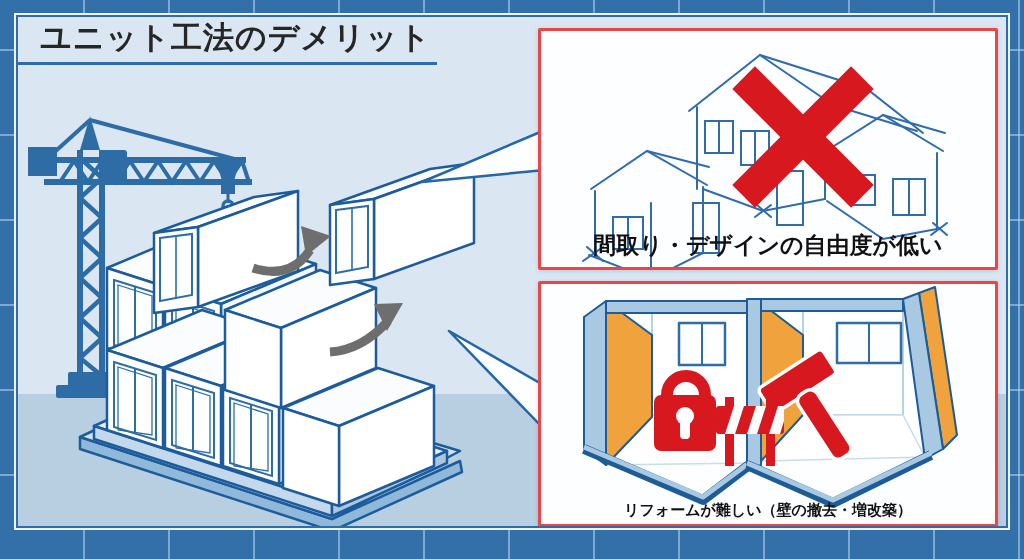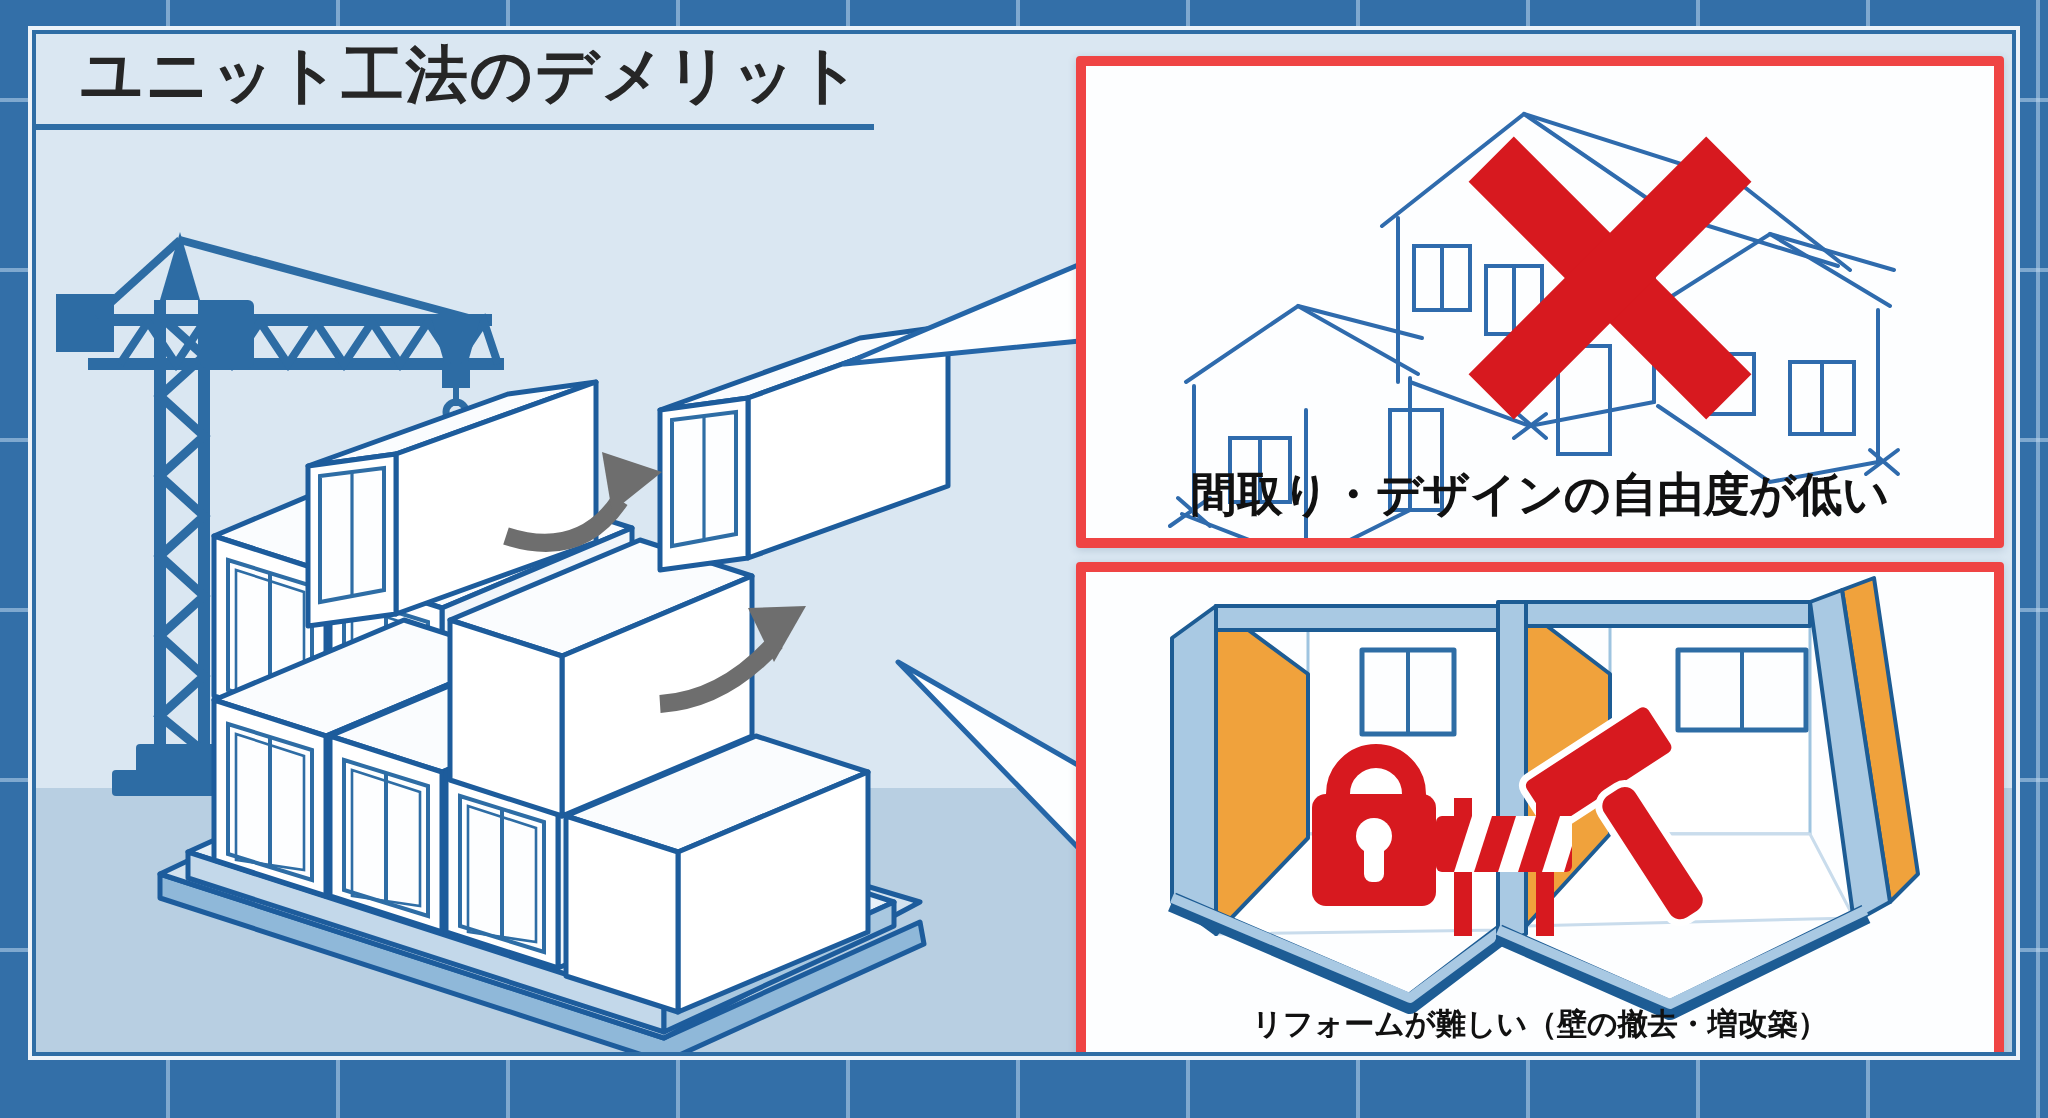--- a/index.html
+++ b/index.html
@@ -14,21 +14,21 @@
   .mid{width:100%;height:100%;box-sizing:border-box;background:#edf3f9;padding:2px;}
   .content{position:relative;width:100%;height:100%;box-sizing:border-box;
        border:2px solid #2e6da5;background:#dae7f2;overflow:hidden;}
   .scene{position:absolute;left:-18px;top:-17px;width:1024px;height:559px;}
   .title-box{position:absolute;left:22px;top:2px;z-index:5;}
   .title-box h1{margin:0;font-size:31px;line-height:1.25;font-weight:bold;
        color:#262626;letter-spacing:1px;white-space:nowrap;}
   .title-underline{position:absolute;left:0;top:45px;width:419px;height:3px;
        background:#2e6da5;z-index:5;}
   .panel{position:absolute;left:520px;width:454px;background:#fdfeff;
-       border:5px solid #ef4444;box-shadow:0 1px 4px rgba(30,60,100,.18);
+       border:3px solid #ef4444;box-shadow:0 1px 4px rgba(30,60,100,.18);
        border-radius:2px;z-index:4;}
   .panel-top{top:11px;height:236px;}
   .panel-bottom{top:264px;height:240px;}
   .panel svg{position:absolute;left:0;top:0;width:100%;height:100%;}
   .caption{position:absolute;left:0;right:0;margin:0;text-align:center;
        font-weight:bold;color:#111;white-space:nowrap;z-index:2;}
   .caption-top{bottom:6px;font-size:23px;}
   .caption-bottom{bottom:4px;font-size:15px;}
 </style>
 </head>

